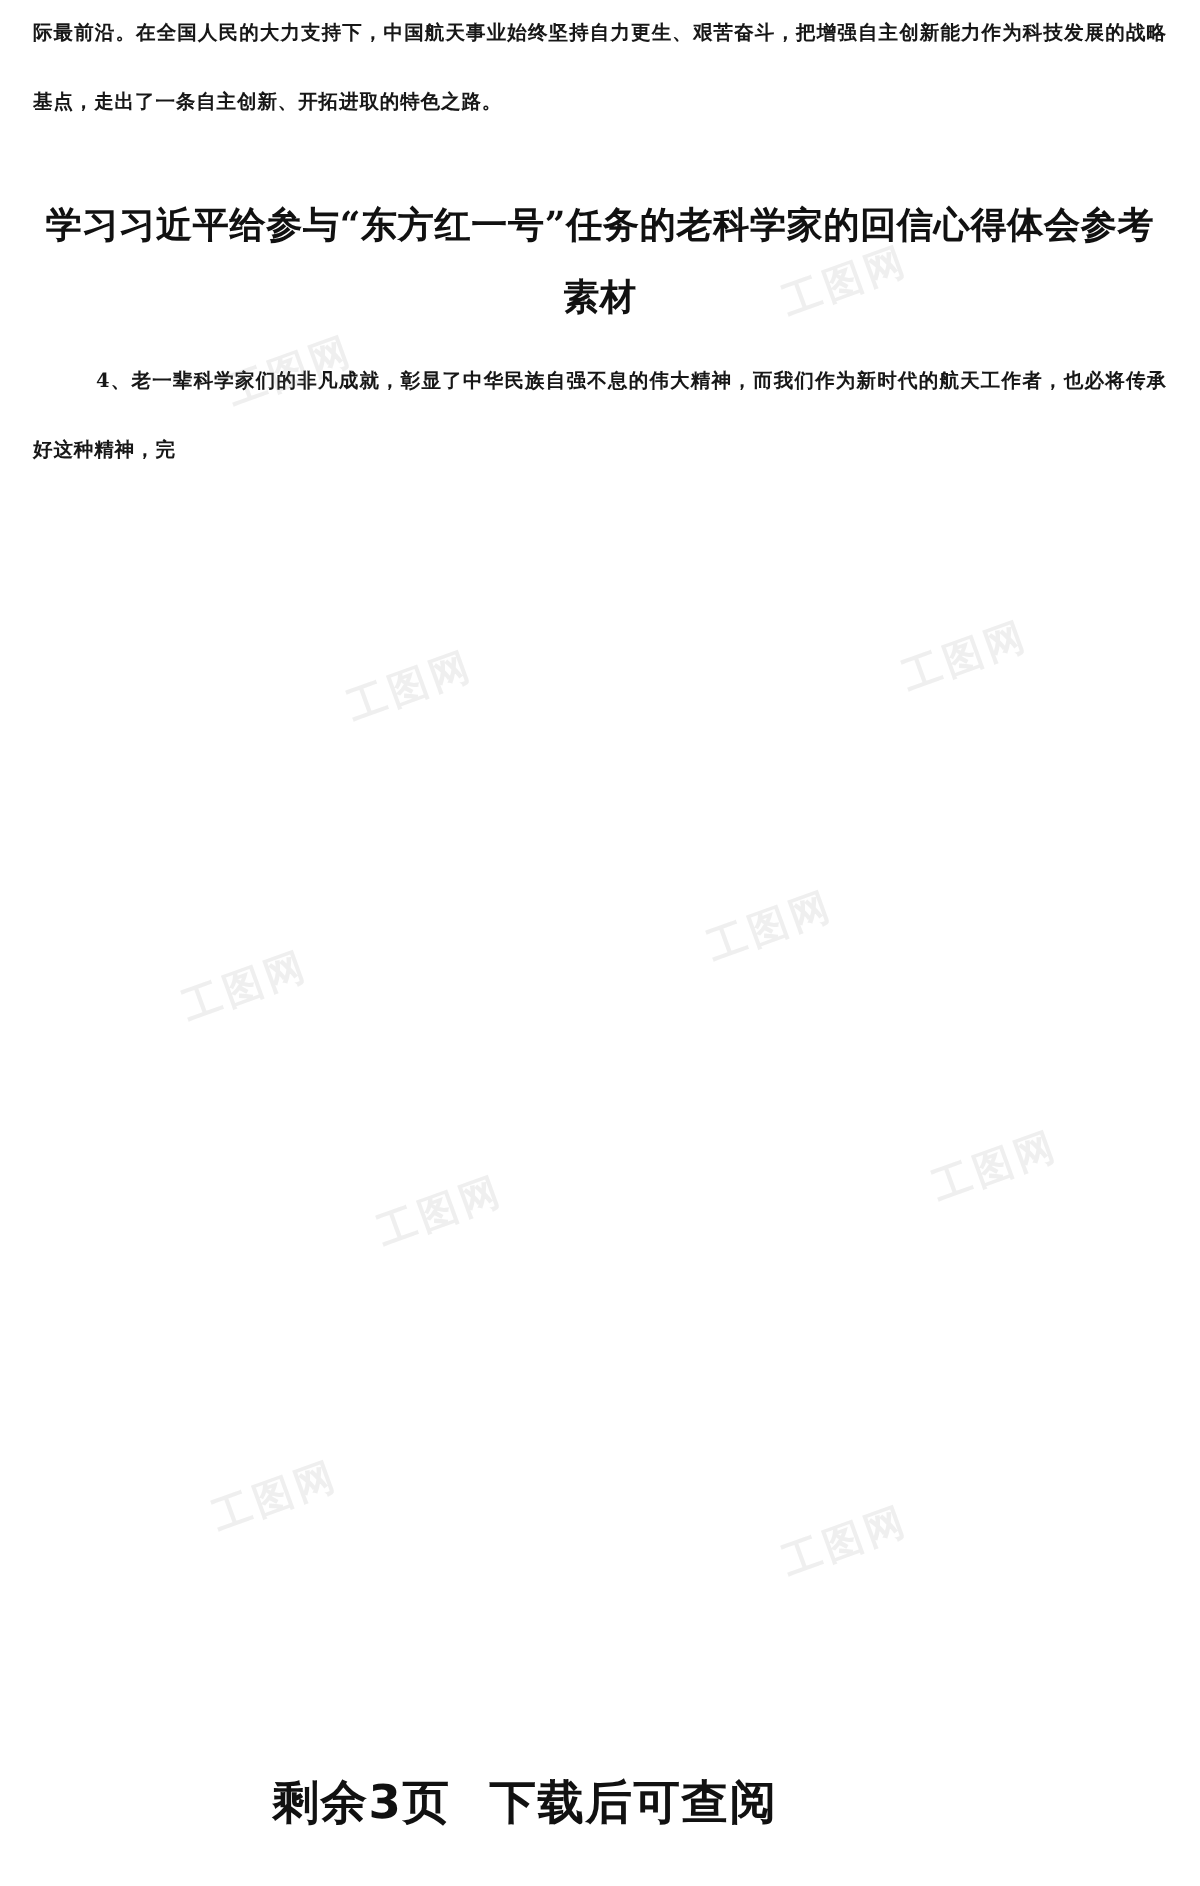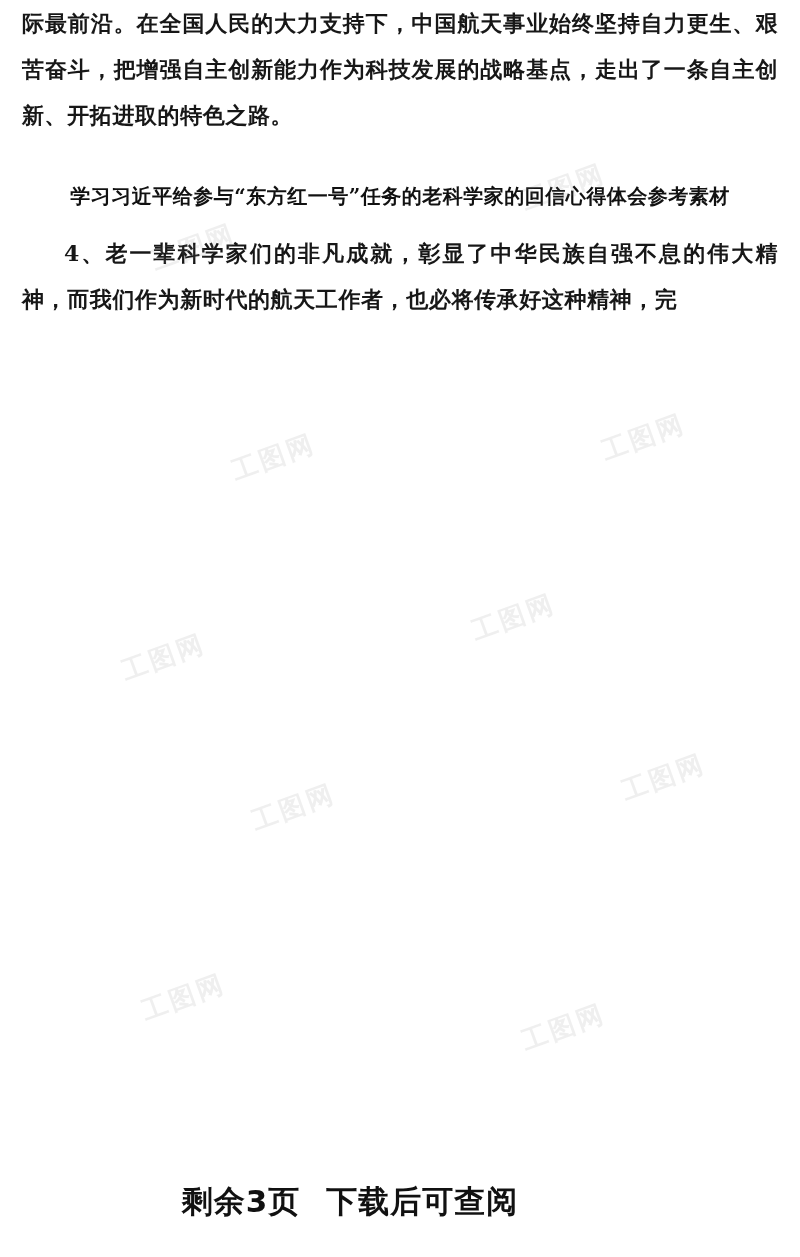--- a/index.html
+++ b/index.html
@@ -19,21 +19,21 @@
   .doc-body {
     position: absolute;
     left: 0;
     top: 0;
     width: 800px;
     padding: 0 22px;
     box-sizing: border-box;
   }
   p.para {
     margin: 0 0 0 0;
-    font-size: 22px;
+    font-size: 13px;
     line-height: 46px;
     text-align: justify;
     text-justify: inter-ideograph;
     letter-spacing: 0.6px;
     font-weight: 600;
     color: #171717;
   }
   p.para.indent {
     text-indent: 42px;
   }
@@ -43,21 +43,21 @@
   p.author {
     margin: 10px 0 0 0;
     font-size: 20.5px;
     line-height: 46px;
     text-indent: 42px;
     font-weight: 600;
     letter-spacing: 0.6px;
   }
   h2.heading {
     margin: 34px 0 10px 0;
-    font-size: 20px;
+    font-size: 24px;
     line-height: 48px;
     text-align: center;
     font-weight: 700;
     letter-spacing: 0.5px;
     color: #111111;
     padding: 0 6px;
   }
   .watermark-layer {
     position: absolute;
     left: 0;

